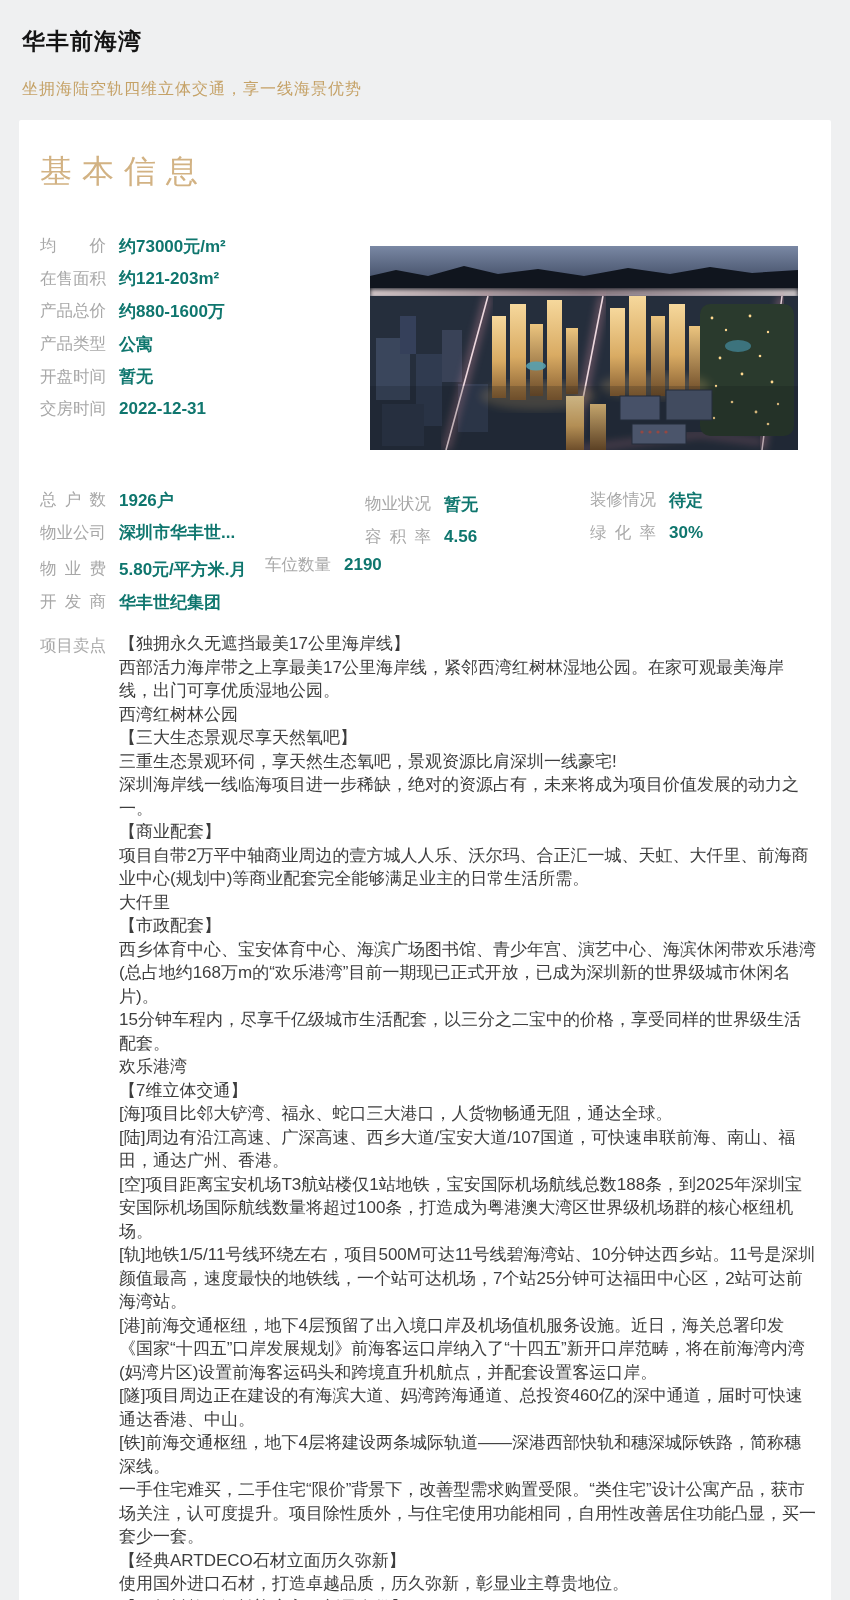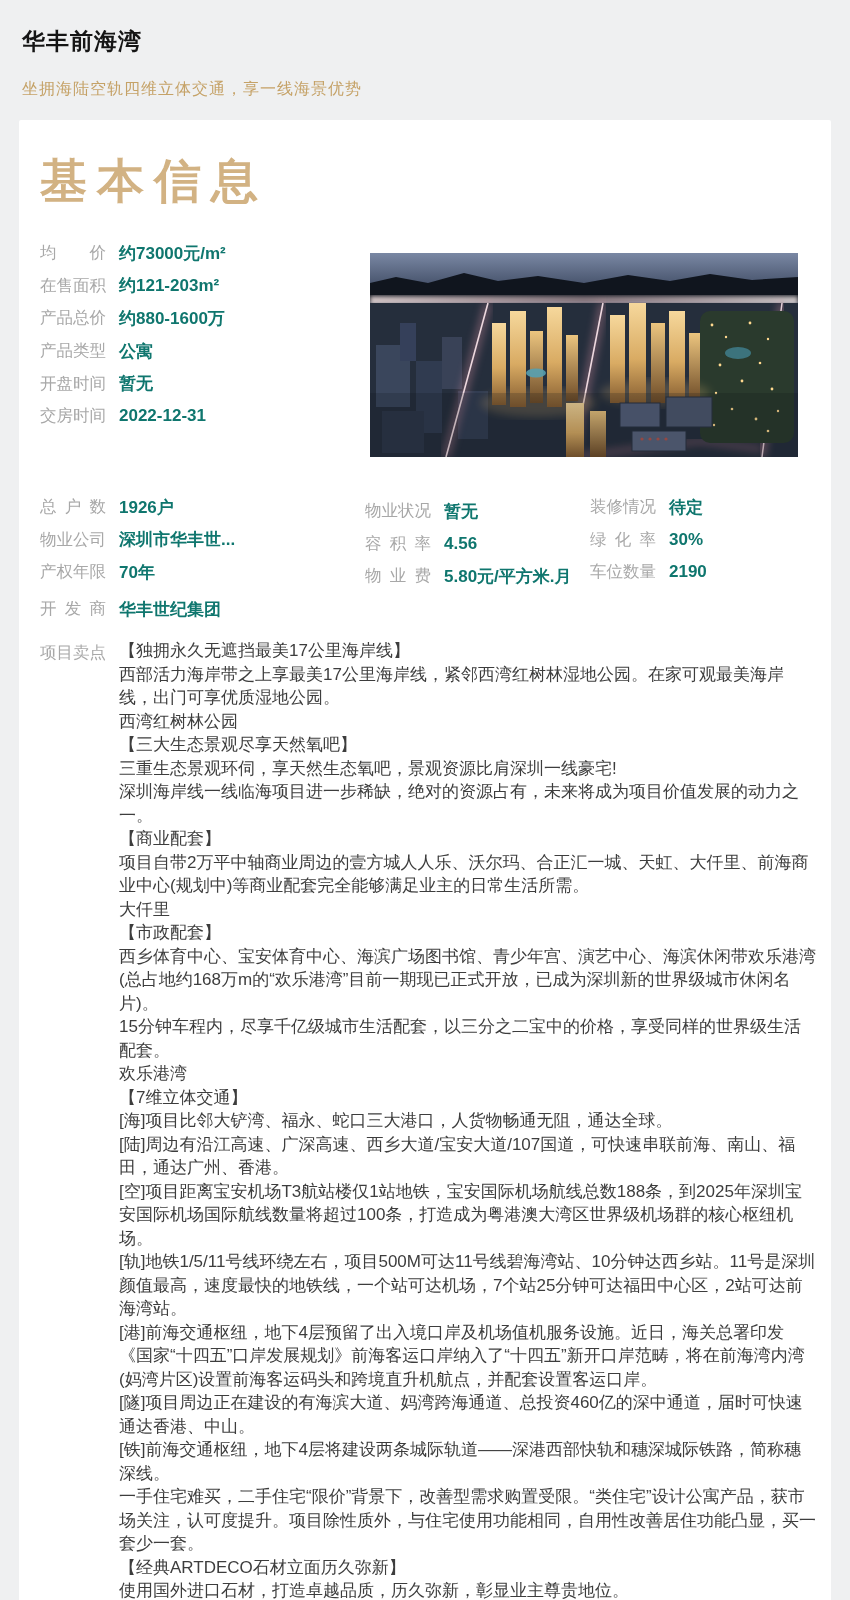--- a/index.html
+++ b/index.html
@@ -18,24 +18,24 @@
   .page-subtitle {
     margin-top:22px; font-size:16px; color:#c5a267; letter-spacing:1px;
   }
   .card {
     background:#ffffff;
     margin:20px 19px 0 19px;
     border-radius:2px;
     padding:24px 15px 20px 21px;
   }
   .card-heading {
-    font-size:47px; color:#d2b283; letter-spacing:10px; font-weight:700;
+    font-size:32px; color:#d2b283; letter-spacing:10px; font-weight:400;
     padding-top:6px;
   }
-  .basic-top { position:relative; margin-top:24px; min-height:252px; }
+  .basic-top { position:relative; margin-top:36px; min-height:252px; }
   .photo-wrap {
     position:absolute; top:16px; right:18px; width:428px; height:204px;
     overflow:hidden; background:#202836;
   }
   .photo-wrap svg { display:block; }
   .field-row { display:flex; align-items:center; height:32.6px; }
   .fields-top { width:340px; }
   .f-label {
     display:inline-block; width:66px; font-size:16.5px; color:#a8a8a8;
     text-align:justify; text-align-last:justify; flex:0 0 66px;
@@ -231,24 +231,20 @@
       <div class="cell c2">
         <span class="f-label">容积率</span>
         <span class="f-value">4.56</span>
       </div>
       <div class="cell c3">
         <span class="f-label">绿化率</span>
         <span class="f-value">30%</span>
       </div>
     </div>
     <div class="field-row">
-      <div class="cell c1">
-        <span class="f-label">产权年限</span>
-        <span class="f-value">70年</span>
-      </div>
       <div class="cell c2">
         <span class="f-label">物业费</span>
         <span class="f-value">5.80元/平方米.月</span>
       </div>
       <div class="cell c3">
         <span class="f-label">车位数量</span>
         <span class="f-value">2190</span>
       </div>
     </div>
     <div class="field-row">

